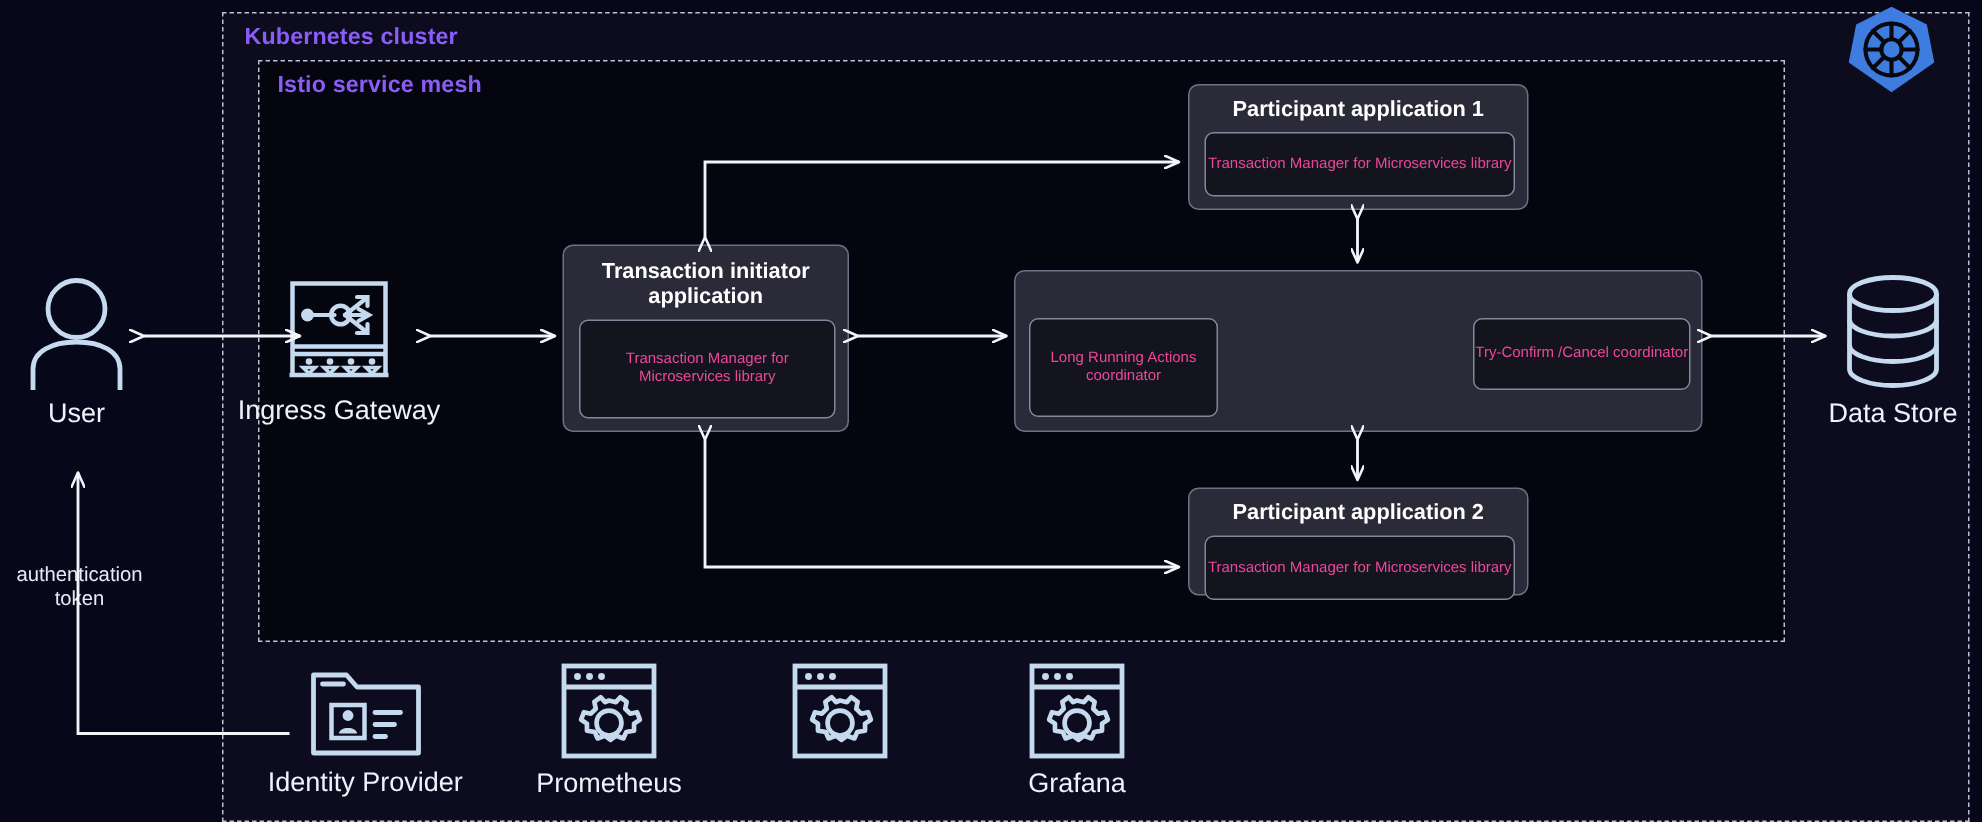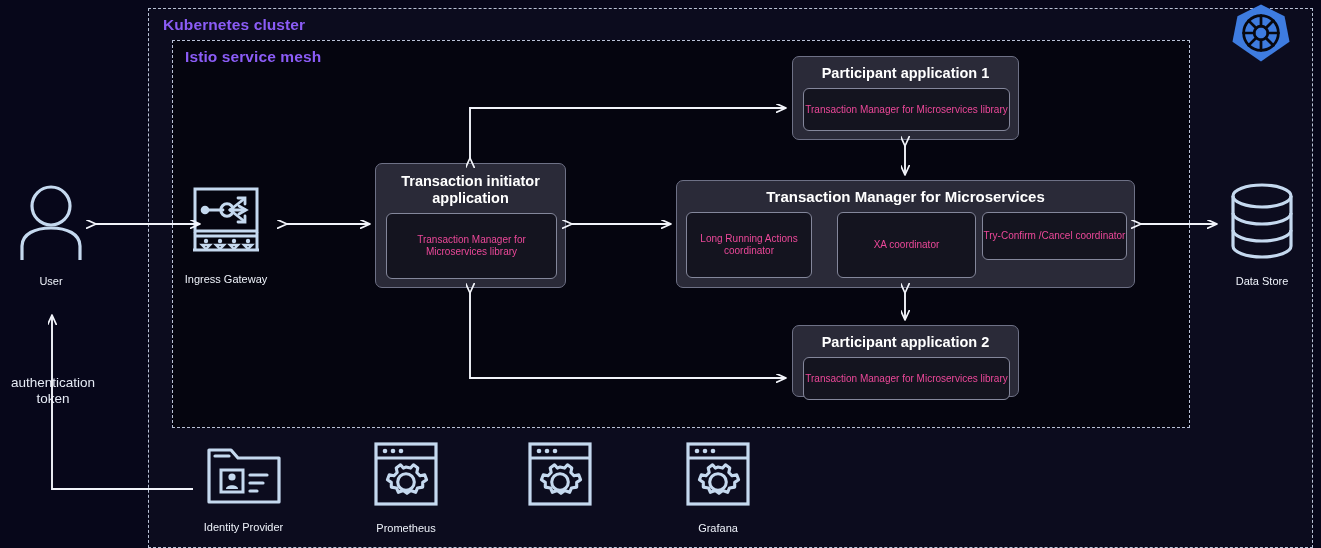--- a/index.html
+++ b/index.html
@@ -39,21 +39,21 @@
 
   #tmm{left:676px;top:180px;width:459px;height:108px;}
   #tmm-title{top:7px;font-size:15px;}
   #tmm-c1{left:9px;top:31px;width:126px;height:66px;}
   #tmm-c2{left:160px;top:31px;width:139px;height:66px;}
   #tmm-c3{left:305px;top:31px;width:145px;height:48px;}
 
   
   .iconnode{position:absolute;display:flex;flex-direction:column;
             align-items:center;}
-  .iconlabel{color:#eef2fa;font-size:11px;margin-top:15px;white-space:nowrap;}
+  .iconlabel{color:#eef2fa;font-size:18px;margin-top:5px;white-space:nowrap;}
   .ico{display:block;}
 
   #n-user{left:10px;top:184px;width:82px;}
   #n-ingress{left:180px;top:186px;width:92px;}
   #n-datastore{left:1216px;top:182px;width:92px;}
   #n-idp{left:196px;top:444px;width:95px;}
   #n-prom{left:360px;top:441px;width:92px;}
   #n-kiali{left:514px;top:441px;width:92px;gap:42px;}
   #n-graf{left:672px;top:441px;width:92px;}
 
@@ -111,26 +111,22 @@
   </div>
 
   <div class="outerbox" id="tia">
     <div class="boxtitle" id="tia-title">Transaction initiator application</div>
     <div class="innerbox" id="tia-inner">
       <span class="innertext">Transaction Manager for Microservices library</span>
     </div>
   </div>
 
   <div class="outerbox" id="tmm">
-    <div class="boxtitle" id="tmm-title">Transaction Manager for Microservices</div>
     <div class="innerbox" id="tmm-c1">
       <span class="innertext">Long Running Actions coordinator</span>
-    </div>
-    <div class="innerbox" id="tmm-c2">
-      <span class="innertext">XA coordinator</span>
     </div>
     <div class="innerbox" id="tmm-c3">
       <span class="innertext">Try-Confirm /Cancel coordinator</span>
     </div>
   </div>
 
   <div class="iconnode" id="n-user">
     <svg class="ico" width="70" height="76" viewBox="0 0 70 76">
       <circle cx="35" cy="22" r="19" fill="none" stroke="#c5d9ef" stroke-width="3.2"></circle>
       <path d="M6 76 V62 C6 50 19 44 35 44 C51 44 64 50 64 62 V76" fill="none" stroke="#c5d9ef" stroke-width="3.2" stroke-linecap="round"></path>

